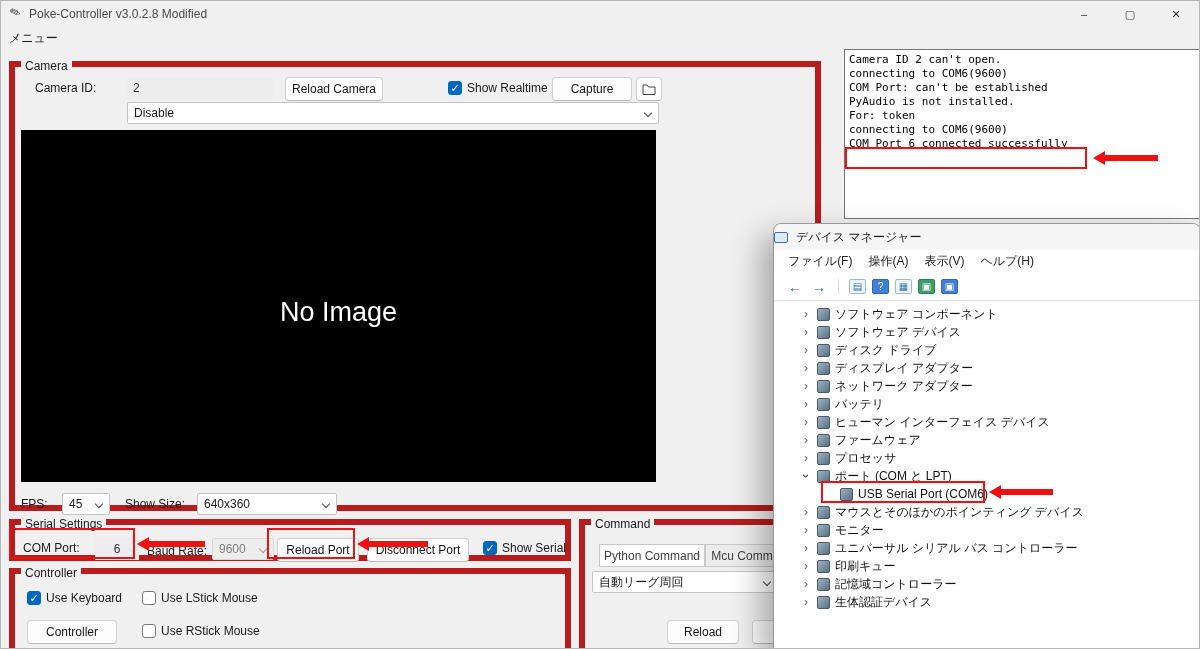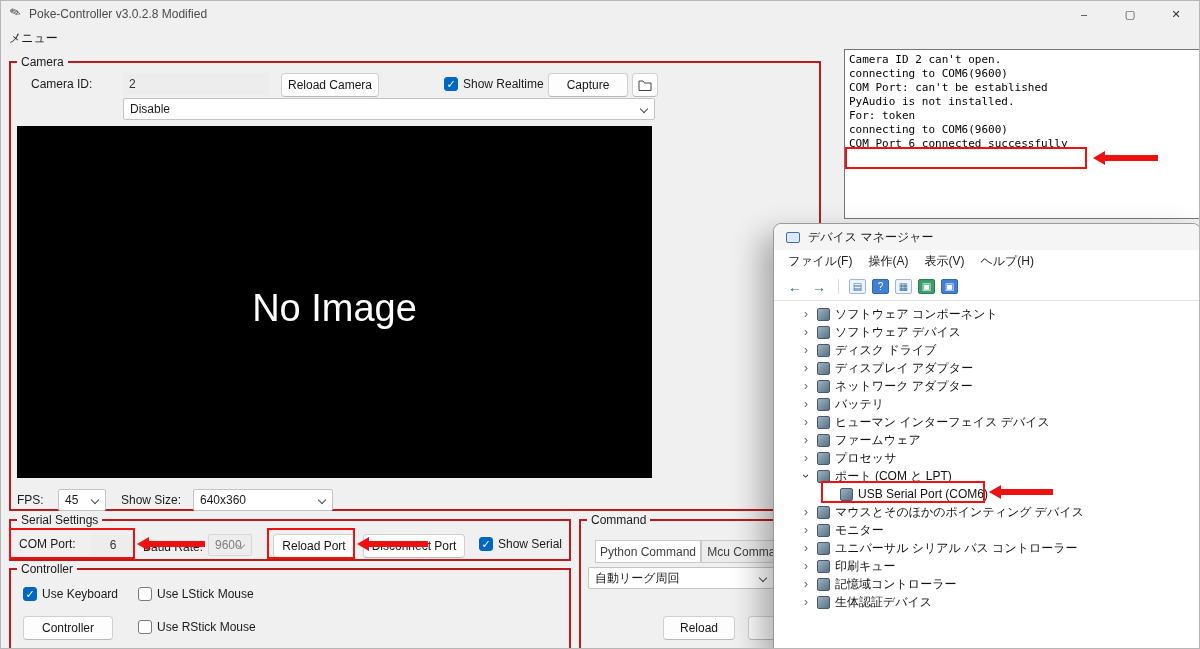--- a/index.html
+++ b/index.html
@@ -11,55 +11,55 @@
   
   .titlebar{position:absolute; top:0; left:0; width:100%; height:26px; background:#f0f0f0;}
   .app-icon{position:absolute; left:9px; top:4px; font-size:13px; color:#444; transform:rotate(-20deg);}
   .window-title{position:absolute; left:28px; top:6px; font-size:12px; color:#4a4a4a;}
   .win-controls{position:absolute; right:0; top:0; height:26px; display:flex;}
   .win-btn{width:46px; height:26px; display:flex; align-items:center; justify-content:center; font-size:11px; color:#333;}
   .menubar{position:absolute; top:26px; left:0; width:100%; height:20px;}
   .menu-item{position:absolute; left:8px; top:3px;}
 
   
-  .group{position:absolute; border:2px solid #b91c1c;text-align:center;}
+  .group{position:absolute; border:6px solid #b91c1c;text-align:center;}
   .group-label{position:absolute; top:-8px; left:6px; background:#f0f0f0; padding:0 4px; font-size:12px; color:#1a1a1a;}
   .lbl{position:absolute; font-size:12px; color:#1a1a1a; white-space:nowrap;}
   .btn{position:absolute; background:#fdfdfd; border:1px solid #d0d0d0; border-bottom-color:#b9b9b9;
        border-radius:4px; display:flex; align-items:center; justify-content:center; font-size:12px; color:#161616; white-space:nowrap;}
   .entry{position:absolute; background:#ededed; display:flex; align-items:center; padding-left:6px; font-size:12px; color:#333;}
   .entry.center{justify-content:center; padding-left:0;}
   .combo{position:absolute; background:#fff; border:1px solid #c4c4c4; border-radius:2px; display:flex;
          align-items:center; padding:0 18px 0 6px; font-size:12px; white-space:nowrap; overflow:hidden;}
   .combo::after{content:""; position:absolute; right:7px; top:7px; width:5px; height:5px;
          border-right:1.5px solid #4a4a4a; border-bottom:1.5px solid #4a4a4a; transform:rotate(45deg);}
   .combo.disabled{background:#ededed; color:#7d7d7d; border-color:#d8d8d8;}
   .combo.disabled::after{border-color:#9a9a9a;}
   .checkbox{position:absolute; display:flex; align-items:center; gap:5px; font-size:12px; white-space:nowrap;}
   .cb-box{width:14px; height:14px; border:1px solid #7a7a7a; background:#fff; border-radius:3px;
           display:inline-flex; align-items:center; justify-content:center; flex:none;}
   .checkbox.checked .cb-box{background:var(--accent); border-color:var(--accent);}
   .checkbox.checked .cb-box::after{content:"✓"; color:#fff; font-size:11px; line-height:1;}
   .video{position:absolute; background:#000; display:flex; align-items:center; justify-content:center;}
-  .no-image{color:#fff; font-size:38px;margin-top:12px;}
+  .no-image{color:#fff; font-size:27px;margin-top:12px;}
   .tab{position:absolute; display:flex; align-items:center; justify-content:center; font-size:12px;
        border:1px solid #c9c9c9; background:#ececec; color:#404040; white-space:nowrap;margin-left:7px;}
   .tab.active{background:#fff;}
 
   
   .log{position:absolute; left:843px; top:48px; width:356px; height:170px; background:#fff;
        border:1px solid #767676; padding:3px 4px; font-family:"DejaVu Sans Mono","Liberation Mono",monospace;
        font-size:11px; line-height:14px; color:#000; overflow:hidden;}
   .log-line{white-space:nowrap;}
 
   
   .dm{position:absolute; left:772px; top:222px; width:428px; height:427px; background:#fff;
       border:1px solid #999; border-radius:8px 8px 0 0; box-shadow:-12px 12px 30px rgba(0,0,0,.30);
       z-index:40; overflow:hidden;}
-  .dm-titlebar{height:26px; background:#f5f5f5; display:flex; align-items:center; padding-left:12px; gap:8px;
+  .dm-titlebar{height:26px; background:#f5f5f5; display:flex; align-items:center; gap:8px;
       border-radius:8px 8px 0 0;}
   .dm-title-icon{width:14px; height:11px; border:1.5px solid #3f6fae; background:#dce9f8; border-radius:2px; flex:none;}
   .dm-title{font-size:12px; color:#1a1a1a;}
   .dm-menubar{height:23px; display:flex; align-items:center; padding-left:6px; background:#fff;}
   .dm-menu-item{padding:0 8px; font-size:12px; color:#222;}
   .dm-toolbar{height:28px; display:flex; align-items:center; gap:6px; padding-left:12px; background:#fff;
       border-bottom:1px solid #e3e3e3;}
   .tb-arrow{color:#256d6d; font-weight:bold; font-size:14px; padding:0 2px;}
   .tb-sep{width:1px; height:15px; background:#dcdcdc; margin:0 4px;}
   .tb-box{font-size:10px; color:#3a6ea5; border:1px solid #9db8d6; background:#eef4fb; width:17px; height:15px;
@@ -124,21 +124,21 @@
     <div class="combo" style="left:47px; top:426px; width:48px; height:22px;">45</div>
     <span class="lbl" style="left:110px; top:430px;">Show Size:</span>
     <div class="combo" style="left:182px; top:426px; width:140px; height:22px;">640x360</div>
   </div>
 
   <div class="group" style="left:8px; top:518px; width:562px; height:42px;">
     <span class="group-label">Serial Settings</span>
     <span class="lbl" style="left:8px; top:16px;">COM Port:</span>
     <div class="entry center" style="left:80px; top:13px; width:44px; height:22px;">6</div>
     <span class="lbl" style="left:132px; top:19px;">Baud Rate:</span>
-    <div class="combo disabled" style="left:197px; top:13px; width:44px; height:22px;">9600</div>
+    <div class="combo disabled" style="left:197px; top:13px; width:62px; height:22px;">9600</div>
     <div class="btn" style="left:262px; top:13px; width:82px; height:24px;">Reload Port</div>
     <div class="btn" style="left:352px; top:13px; width:102px; height:24px;">Disconnect Port</div>
     <div class="checkbox checked" style="left:468px; top:16px;">
       <span class="cb-box"></span>
       <span>Show Serial</span>
     </div>
   </div>
 
   <div class="group" style="left:8px; top:567px; width:562px; height:90px;">
     <span class="group-label">Controller</span>

